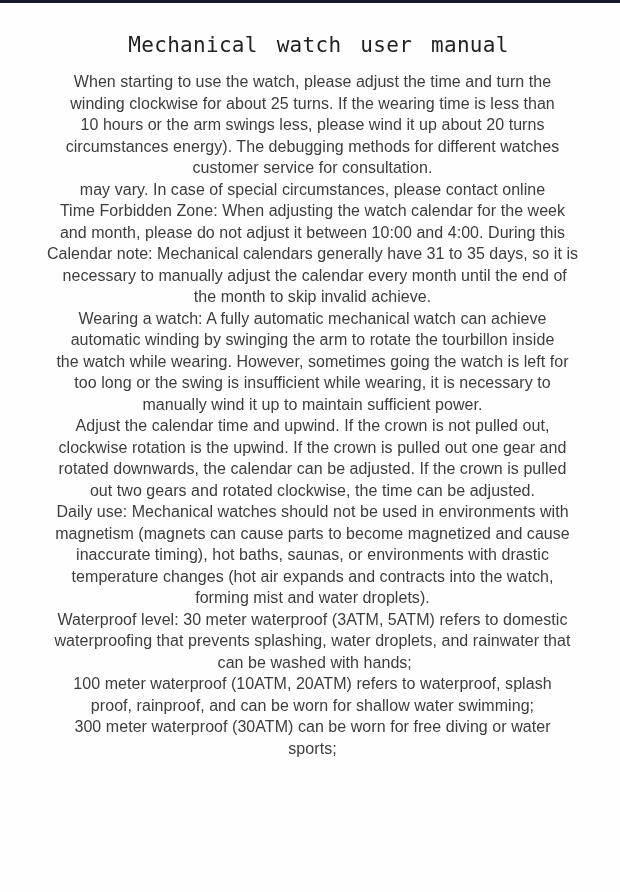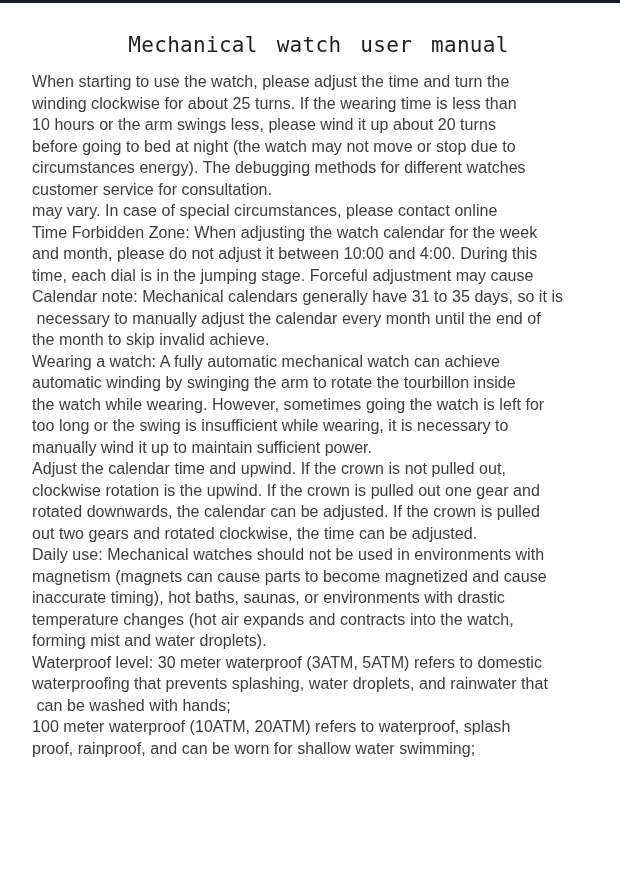--- a/index.html
+++ b/index.html
@@ -28,54 +28,53 @@
     margin: 30px 0 14px 17px;
     text-align: center;
     font-family: "DejaVu Sans Mono", monospace;
     font-size: 21px;
     font-weight: 500;
     color: #222222;
     letter-spacing: 0.3px;
     word-spacing: 6px;
   }
   .content {
-    padding: 0 10px 0 32px;
+    padding: 0 10px 0 15px;
     font-size: 16px;
     line-height: 21.5px;
     color: #3d3d3d;
     letter-spacing: 0.05px;
+    text-align: center;
   }
   .para {
     margin: 0;
   }
   .line {
     white-space: pre;
     height: 21.5px;
   }
 </style>
 </head>
 <body>
 
 <div class="page">
   <div class="topbar"></div>
   <h1 class="title">Mechanical watch user manual</h1>
   <div class="content" id="content">
       <div class="para">
         <div class="line">When starting to use the watch, please adjust the time and turn the</div>
         <div class="line">winding clockwise for about 25 turns. If the wearing time is less than</div>
         <div class="line">10 hours or the arm swings less, please wind it up about 20 turns</div>
-        <div class="line">before going to bed at night (the watch may not move or stop due to</div>
         <div class="line">circumstances energy). The debugging methods for different watches</div>
         <div class="line">customer service for consultation.</div>
         <div class="line">may vary. In case of special circumstances, please contact online</div>
       </div>
       <div class="para">
         <div class="line">Time Forbidden Zone: When adjusting the watch calendar for the week</div>
         <div class="line">and month, please do not adjust it between 10:00 and 4:00. During this</div>
-        <div class="line">time, each dial is in the jumping stage. Forceful adjustment may cause</div>
       </div>
       <div class="para">
         <div class="line">Calendar note: Mechanical calendars generally have 31 to 35 days, so it is</div>
         <div class="line"> necessary to manually adjust the calendar every month until the end of</div>
         <div class="line">the month to skip invalid achieve.</div>
       </div>
       <div class="para">
         <div class="line">Wearing a watch: A fully automatic mechanical watch can achieve</div>
         <div class="line">automatic winding by swinging the arm to rotate the tourbillon inside</div>
         <div class="line">the watch while wearing. However, sometimes going the watch is left for</div>
@@ -97,14 +96,18 @@
       </div>
       <div class="para">
         <div class="line">Waterproof level: 30 meter waterproof (3ATM, 5ATM) refers to domestic</div>
         <div class="line">waterproofing that prevents splashing, water droplets, and rainwater that</div>
         <div class="line"> can be washed with hands;</div>
       </div>
       <div class="para">
         <div class="line">100 meter waterproof (10ATM, 20ATM) refers to waterproof, splash</div>
         <div class="line">proof, rainproof, and can be worn for shallow water swimming;</div>
       </div>
+      <div class="para">
+        <div class="line">300 meter waterproof (30ATM) can be worn for free diving or water</div>
+        <div class="line">sports;</div>
+      </div>
     </div>
 </div>
 
 </body></html>

